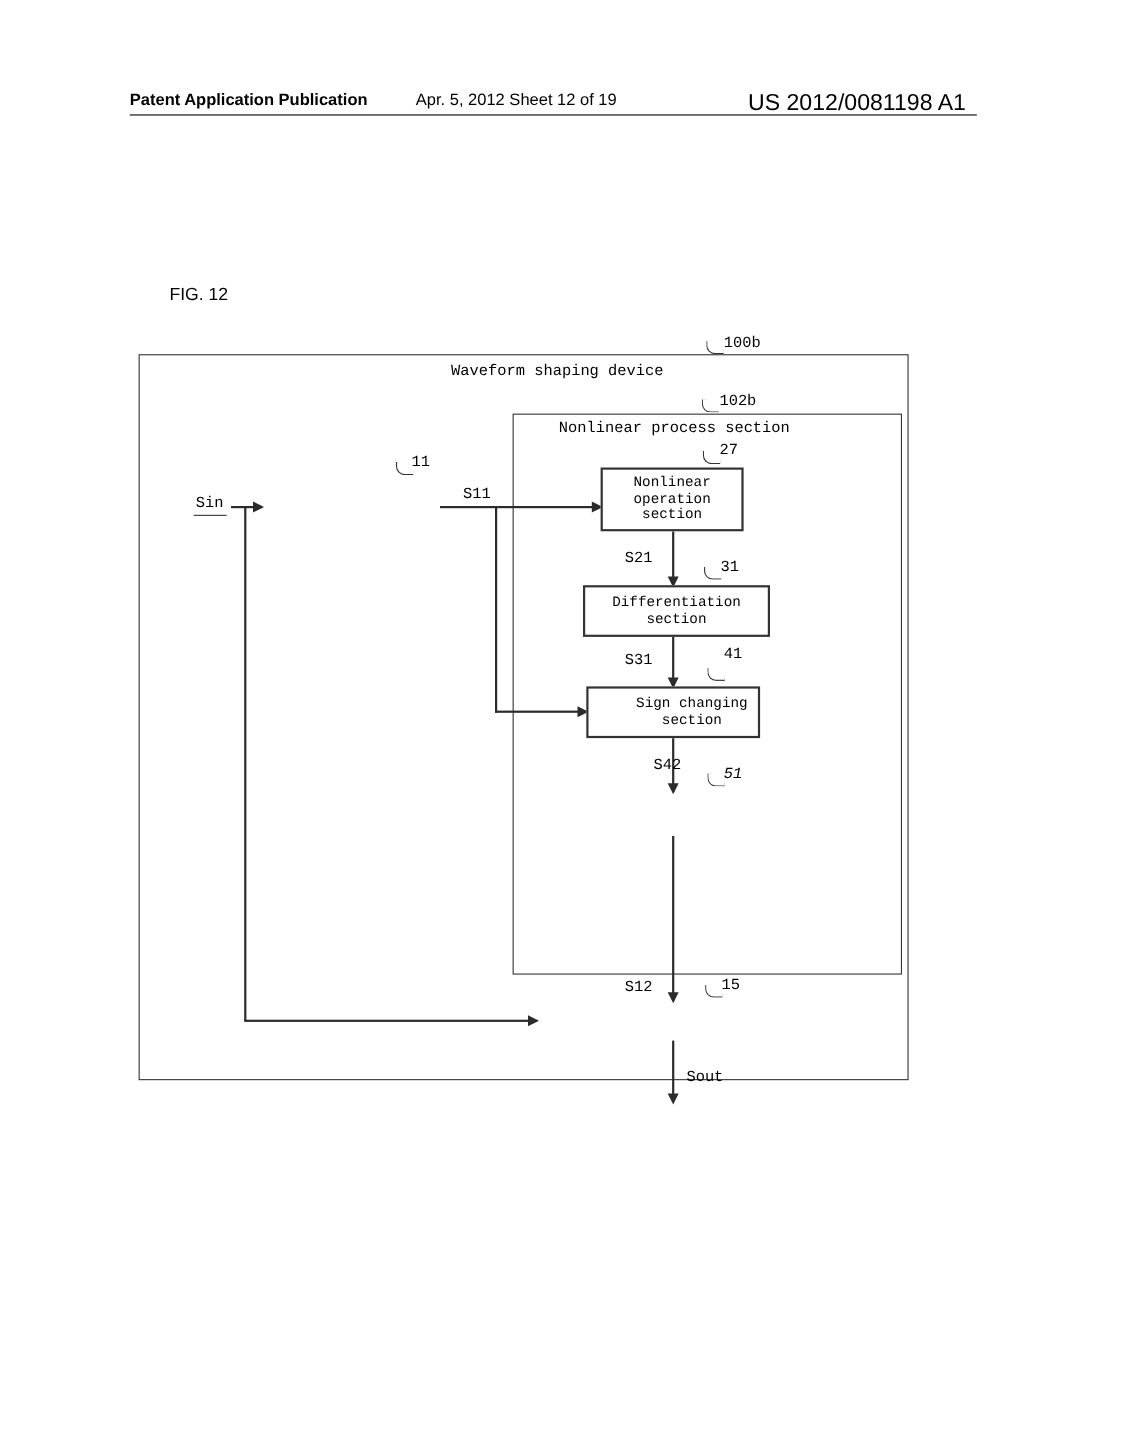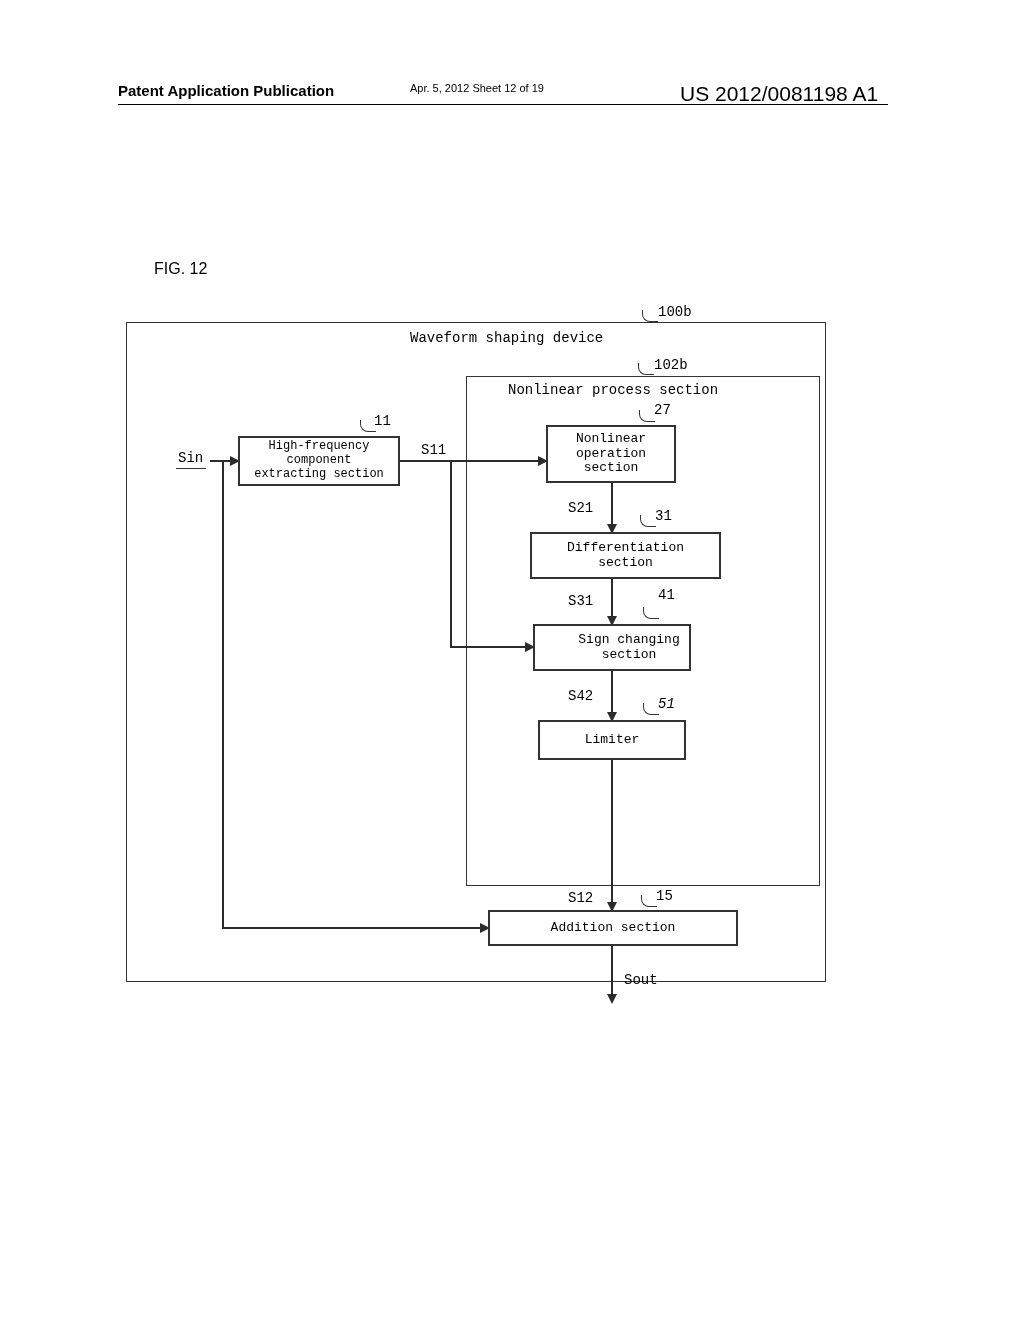--- a/index.html
+++ b/index.html
@@ -20,22 +20,21 @@
   }
   .hdr-left {
     position: absolute;
     left: 118px;
     font-size: 15px;
     font-weight: bold;
   }
   .hdr-mid {
     position: absolute;
     left: 378px;
-    font-size: 11px;
-    margin-left: 32px;
+    font-size: 15px;
   }
   .hdr-right {
     position: absolute;
     left: 680px;
     font-size: 21px;
   }
   .header-rule {
     position: absolute;
     top: 104px;
     left: 118px;
@@ -99,21 +98,21 @@
   .nlo-box {
     top: 125px;
     left: 428px;
     width: 130px;
     height: 58px;
     z-index: 4;
   }
   .diff-box {
     top: 232px;
     left: 412px;
-    width: 191px;
+    width: 170px;
     height: 47px;
     z-index: 4;
   }
   .sign-box {
     top: 324px;
     left: 415px;
     width: 158px;
     height: 47px;
     z-index: 4;
     padding-left: 34px;
@@ -212,25 +211,20 @@
   <div class="box nl-section-box"></div>
   <div class="label" style="top:82px; left:390px;">Nonlinear process section</div>
   <div class="ref-label" style="top:57px; left:536px;">102b</div>
   <div class="leader" style="top:63px; left:520px;"></div>
 
   <div class="sig-label" style="top:150px; left:60px;">Sin</div>
   <div class="sin-underline" style="top:168px; left:58px; width:30px;"></div>
   <div class="arrow arrow-h" style="top:160px; left:92px; width:28px;"></div>
   <div class="arrowhead-r" style="top:156px; left:112px;"></div>
 
-  <div class="box hfc-box">
-    <span>High-frequency</span>
-    <span>component</span>
-    <span>extracting section</span>
-  </div>
   <div class="ref-label" style="top:113px; left:256px;">11</div>
   <div class="leader" style="top:120px; left:242px;"></div>
 
   <div class="arrow arrow-h" style="top:160px; left:282px; width:148px;"></div>
   <div class="arrowhead-r" style="top:156px; left:420px;"></div>
   <div class="sig-label" style="top:142px; left:303px;">S11</div>
 
   <div class="box nlo-box">
     <span>Nonlinear</span>
     <span>operation</span>
@@ -260,37 +254,31 @@
   </div>
   <div class="ref-label" style="top:287px; left:540px;">41</div>
   <div class="leader" style="top:307px; left:525px;"></div>
 
   <div class="arrow arrow-v" style="top:160px; left:332px; height:188px;"></div>
   <div class="arrow arrow-h" style="top:346px; left:332px; width:83px;"></div>
   <div class="arrowhead-r" style="top:342px; left:407px;"></div>
 
   <div class="arrow arrow-v" style="top:371px; left:493px; height:49px;"></div>
   <div class="arrowhead-d" style="top:412px; left:489px;"></div>
-  <div class="sig-label" style="top:388px; left:450px;">S42</div>
-
-  <div class="box limiter-box">
-    <span>Limiter</span>
-  </div>
+  <div class="sig-label" style="top:388px; left:476px;">S42</div>
+
   <div class="ref-label" style="top:396px; left:540px;font-style:italic;">51</div>
   <div class="leader" style="top:403px; left:525px;"></div>
 
   <div class="arrow arrow-v" style="top:460px; left:493px; height:150px;"></div>
   <div class="arrowhead-d" style="top:602px; left:489px;"></div>
   <div class="sig-label" style="top:590px; left:450px;">S12</div>
   <div class="ref-label" style="top:588px; left:538px;">15</div>
   <div class="leader" style="top:595px; left:523px;"></div>
 
-  <div class="box addition-box">
-    <span>Addition section</span>
-  </div>
 
   <div class="arrow arrow-v" style="top:161px; left:104px; height:467px;"></div>
   <div class="arrow arrow-h" style="top:627px; left:104px; width:266px;"></div>
   <div class="arrowhead-r" style="top:623px; left:362px;"></div>
 
   <div class="arrow arrow-v" style="top:646px; left:493px; height:50px;"></div>
   <div class="arrowhead-d" style="top:694px; left:489px;"></div>
   <div class="sig-label" style="top:672px; left:506px;">Sout</div>
 </div>
 

